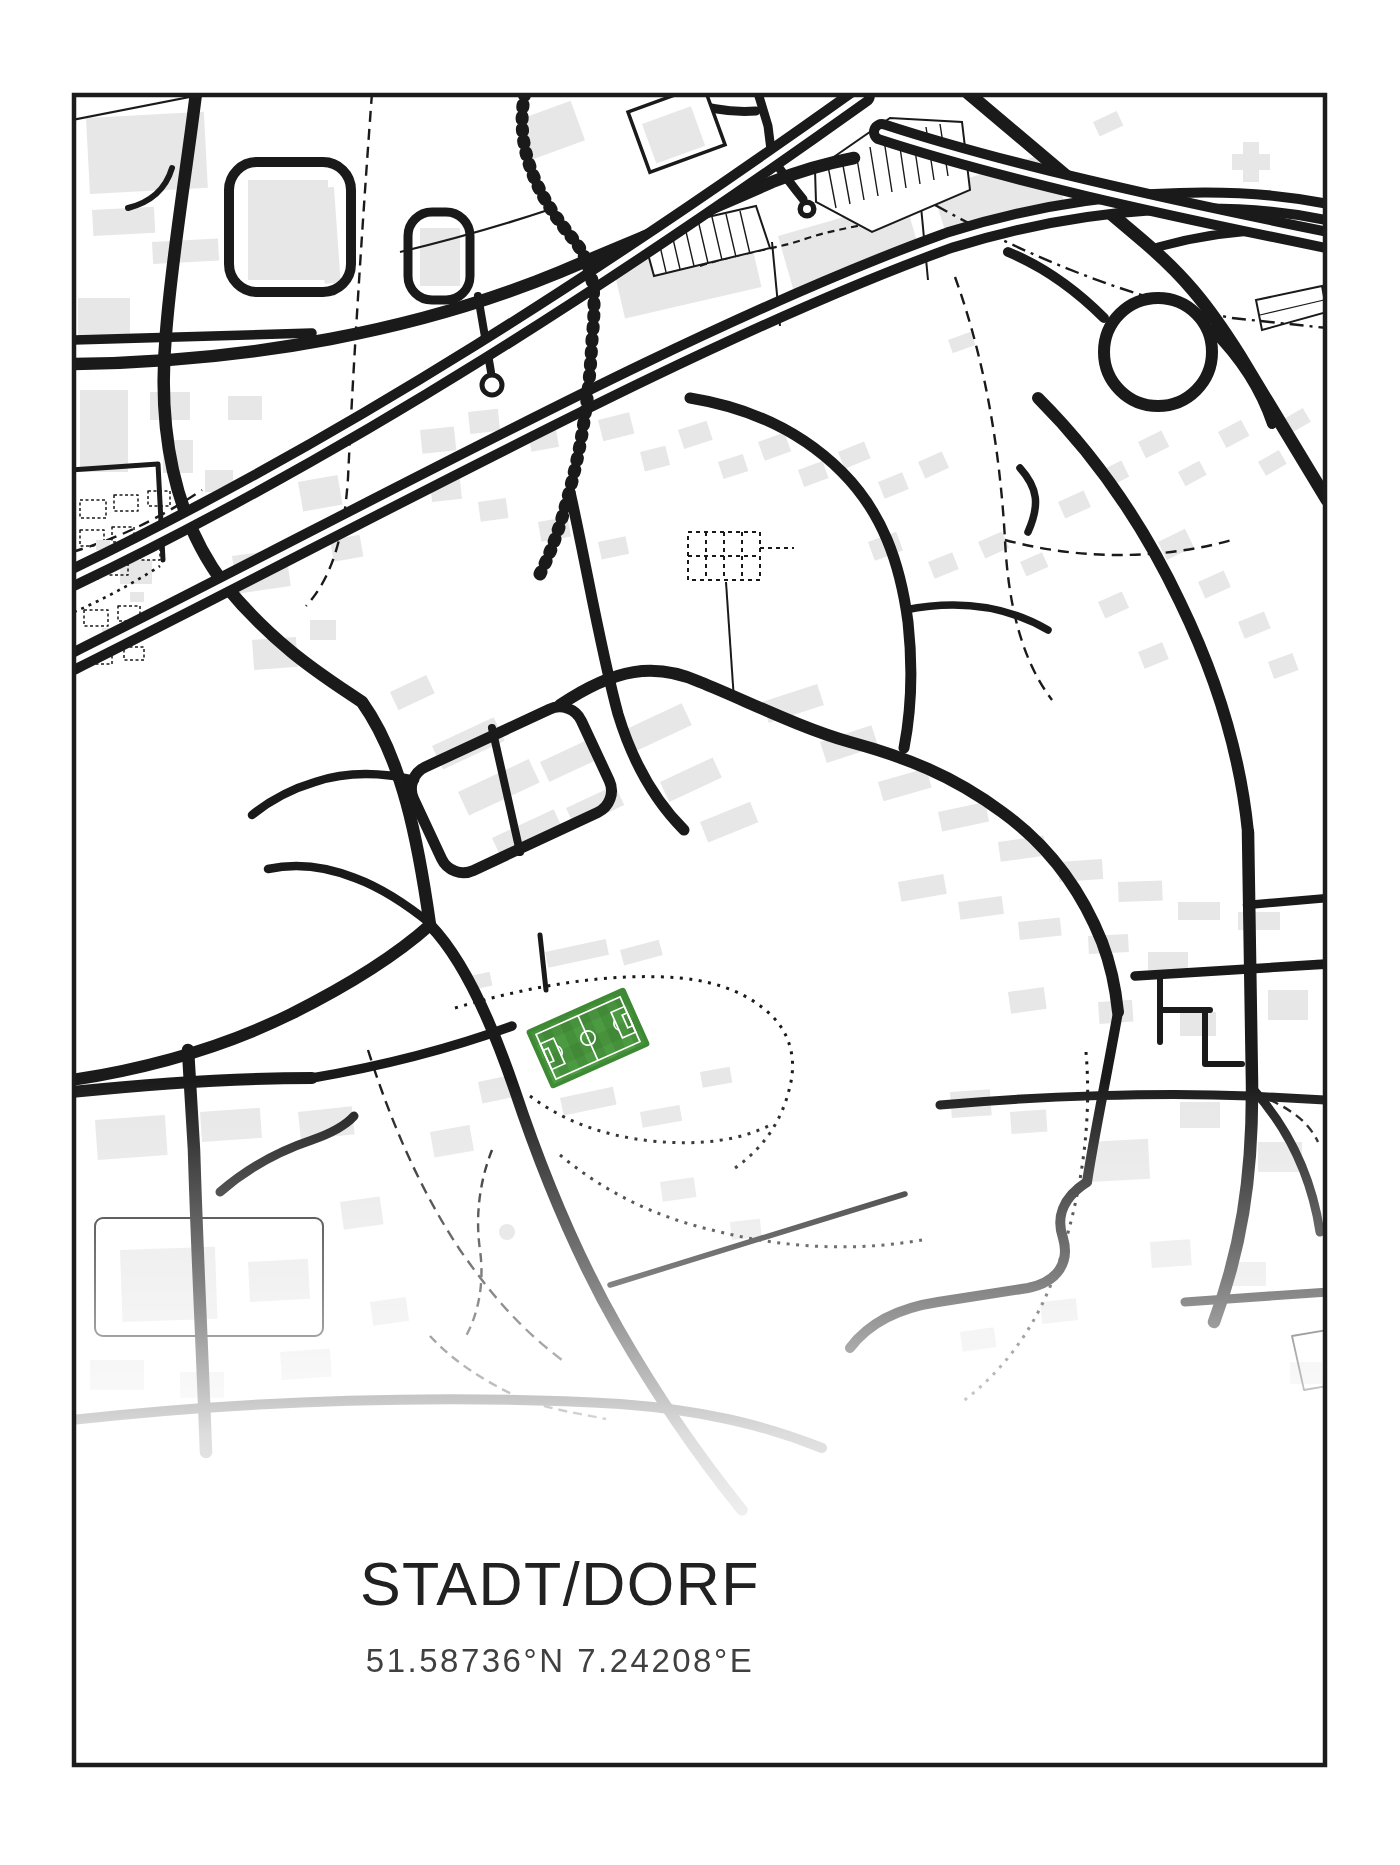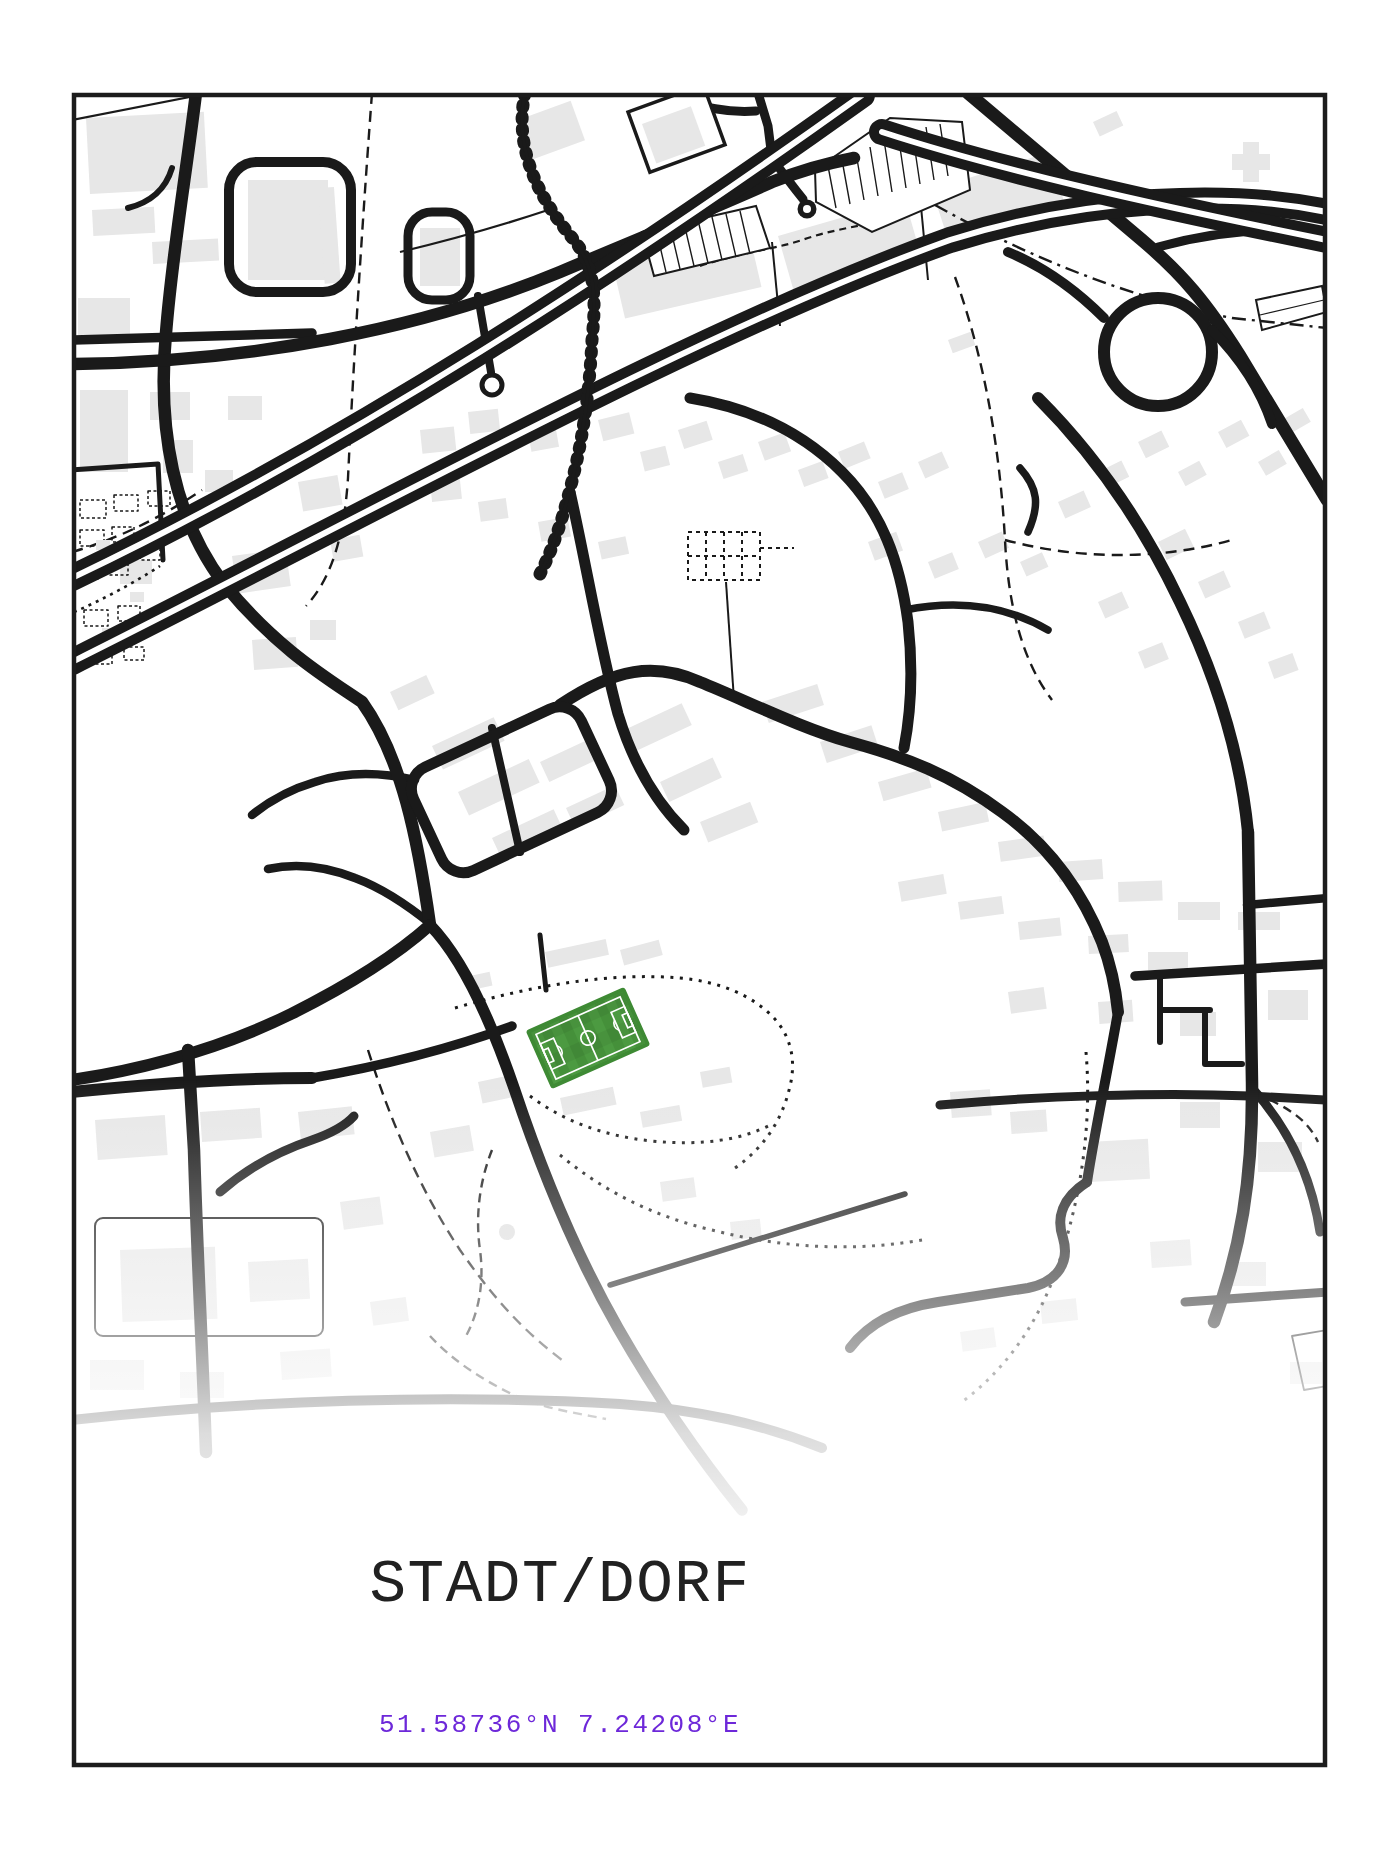--- a/index.html
+++ b/index.html
@@ -1,26 +1,26 @@
 <!DOCTYPE html>
 <html style="--c-ink: #1a1a1a; --c-building: #e7e7e7; --c-pitch-green: #4c9a41; --c-pitch-green-dark: #45903a; --c-pitch-trim: #3e8a34; --c-background: #ffffff; --c-text: #212121;"><head>
 <meta charset="utf-8">
 <style>
   :root{
     --c-ink:#1a1a1a; --c-building:#e7e7e7; --c-pitch-green:#4c9a41;
     --c-pitch-green-dark:#45903a; --c-pitch-trim:#3e8a34; --c-background:#ffffff; --c-text:#212121;
   }
   html,body{margin:0;padding:0;background:#fff;}
   .page{position:relative;width:1400px;height:1865px;background:var(--c-background);
-        font-family:Liberation Mono, monospace; overflow:hidden;text-align:center;}
+        font-family:Liberation Sans, sans-serif; overflow:hidden;text-align:center;}
   .map-svg{position:absolute;left:0;top:0;}
   .poster-title{position:absolute;left:560px;top:1554px;transform:translateX(-50%);
     font-size:61px;font-weight:500;letter-spacing:1.5px;color:var(--c-text);white-space:nowrap;line-height:1;}
-  .poster-coords{position:absolute;left:560px;top:1712px;transform:translateX(-50%);
-    font-size:26px;font-weight:400;letter-spacing:2.5px;color:#6d28d9;white-space:nowrap;line-height:1;}
+  .poster-coords{position:absolute;left:560px;top:1644px;transform:translateX(-50%);
+    font-size:33px;font-weight:400;letter-spacing:2.5px;color:#404040;white-space:nowrap;line-height:1;}
   
   .bld{fill:var(--c-building);stroke:none;}
   .bldo{fill:#ffffff;stroke:var(--c-ink);}
   .rd{fill:none;stroke:var(--c-ink);stroke-linecap:round;stroke-linejoin:round;}
   .rdw{fill:none;stroke:#ffffff;stroke-linecap:round;stroke-linejoin:round;}
   .thin{fill:none;stroke:var(--c-ink);stroke-linejoin:round;}
   .whitefill{fill:#ffffff;stroke:var(--c-ink);}
   .inkfill{fill:var(--c-ink);}
   .pitchtrim{fill:var(--c-pitch-trim);}
   .pitchbase{fill:var(--c-pitch-green);}

